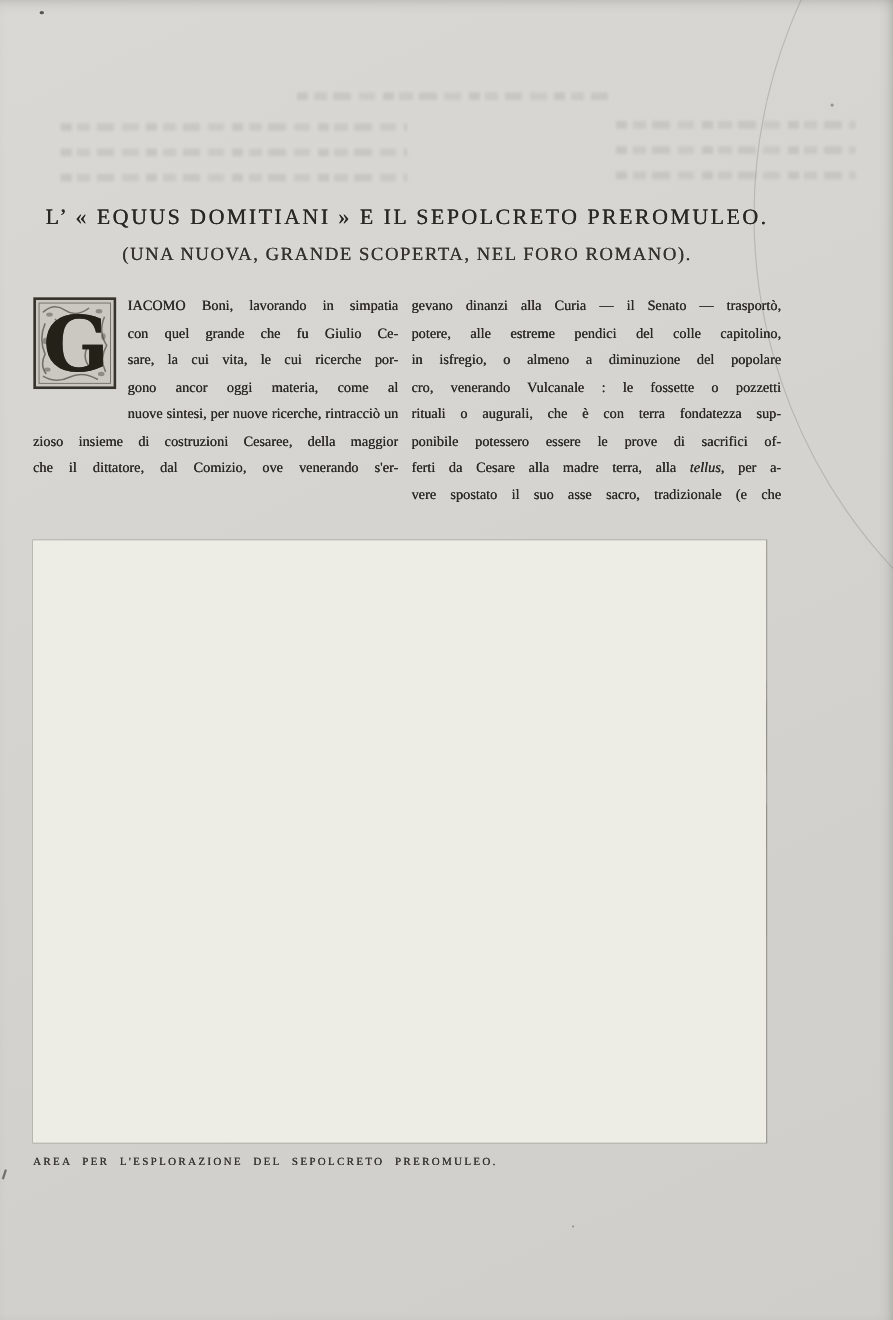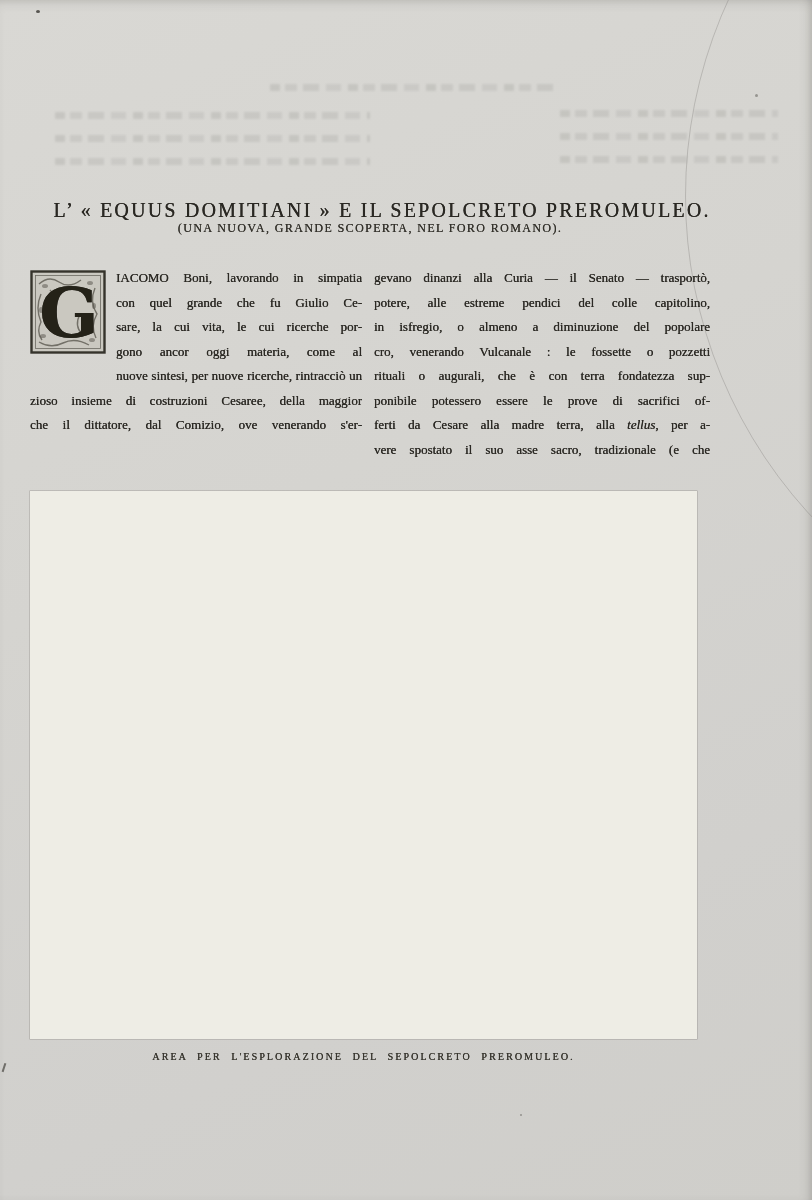--- a/index.html
+++ b/index.html
@@ -16,37 +16,37 @@
     background:repeating-linear-gradient(90deg,
       rgba(108,108,104,.38) 0 10px, rgba(108,108,104,0) 10px 15px,
       rgba(108,108,104,.30) 15px 27px, rgba(108,108,104,0) 27px 33px,
       rgba(108,108,104,.34) 33px 49px, rgba(108,108,104,0) 49px 56px,
       rgba(108,108,104,.28) 56px 71px, rgba(108,108,104,0) 71px 78px);}
   .arc{position:absolute;border-radius:50%;border:1px solid rgba(125,124,120,.35);}
   .speck{position:absolute;border-radius:50%;background:rgba(55,53,48,.8);}
   .tickmark{position:absolute;width:1.5px;height:9px;background:rgba(70,68,63,.7);transform:rotate(18deg);}
 
   .title{position:absolute;left:30px;top:187px;width:680px;text-align:center;
-    font-size:20px;letter-spacing:2.2px;font-weight:normal;margin:12px;color:#2a2823;
+    font-size:20px;letter-spacing:2.2px;font-weight:normal;margin:0;color:#2a2823;
     text-shadow:.2px 0 0 currentColor;}
   .subtitle{position:absolute;left:30px;top:221px;width:680px;text-align:center;
-    font-size:12px;letter-spacing:1.4px;color:#35332d;text-shadow:.15px 0 0 currentColor;}
+    font-size:17px;letter-spacing:1.4px;color:#35332d;text-shadow:.15px 0 0 currentColor;}
 
   .columns{position:absolute;left:30px;top:266px;width:680px;display:flex;}
   .col{font-size:13px;line-height:24.5px;word-spacing:-.3px;text-shadow:.25px 0 0 currentColor;}
   .col-left{width:332px;margin-right:12px;}
   .col-right{width:336px;}
   .tline{text-align:justify;text-align-last:justify;height:24.5px;overflow:hidden;}
   .tline i{font-style:italic;}
   .dropcap{float:left;width:76px;height:84px;margin:4px 10px 23px 0;}
 
   .photo{position:absolute;left:30px;top:491px;width:667px;height:548px;background:#9b978d;
     box-shadow:0 0 0 .5px rgba(90,88,82,.4);}
   .photo svg{display:block;filter:blur(.3px) contrast(.99);}
-  .caption{position:absolute;left:30px;top:1051px;width:667px;text-align:center;
+  .caption{position:absolute;left:30px;top:1051px;width:667px;text-align:left;
     font-size:10px;letter-spacing:2.1px;word-spacing:5px;color:#38362f;text-shadow:.2px 0 0 currentColor;}
 </style>
 </head>
 <body>
 
 <div class="page">
 
   <div class="ghost" style="left:270px;top:84px;width:290px;">
       <div class="gl"></div>
     </div>

